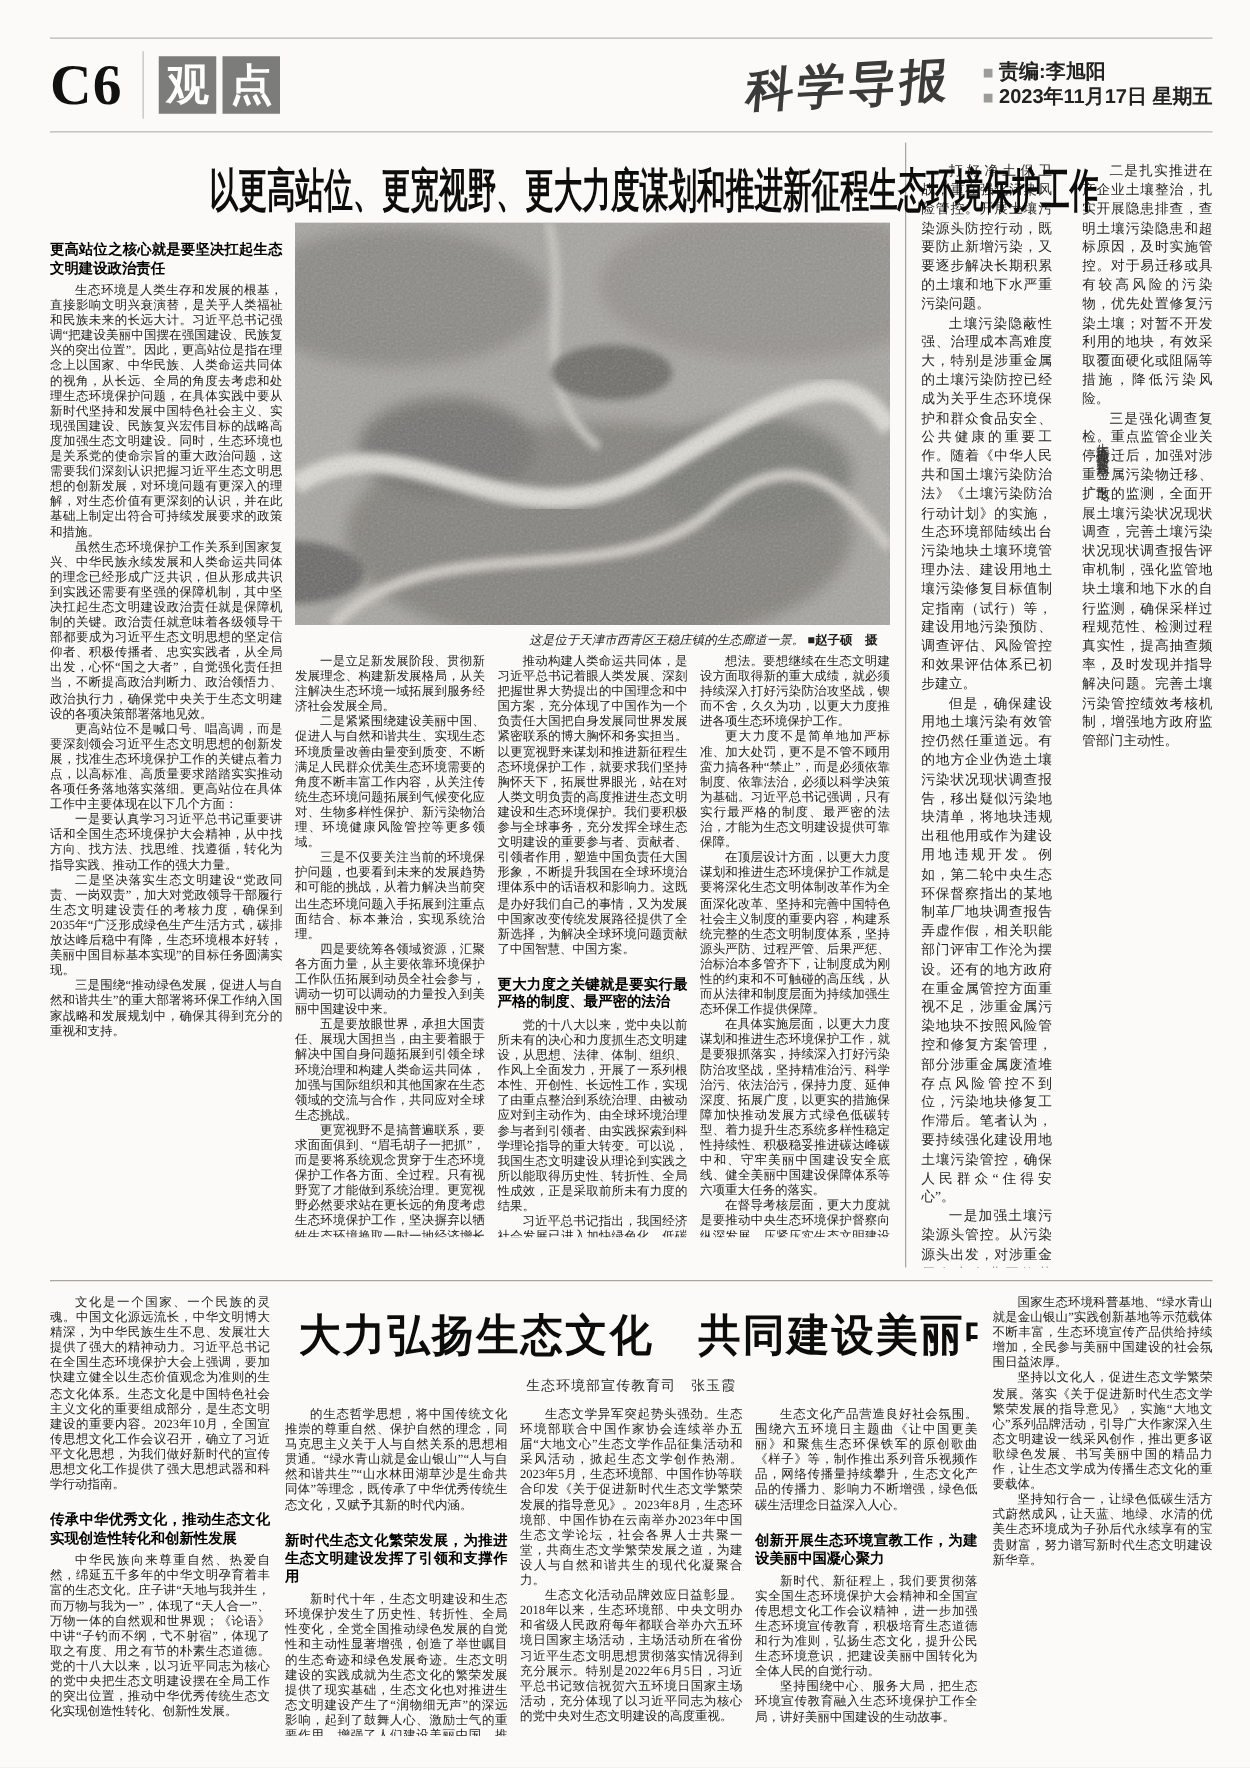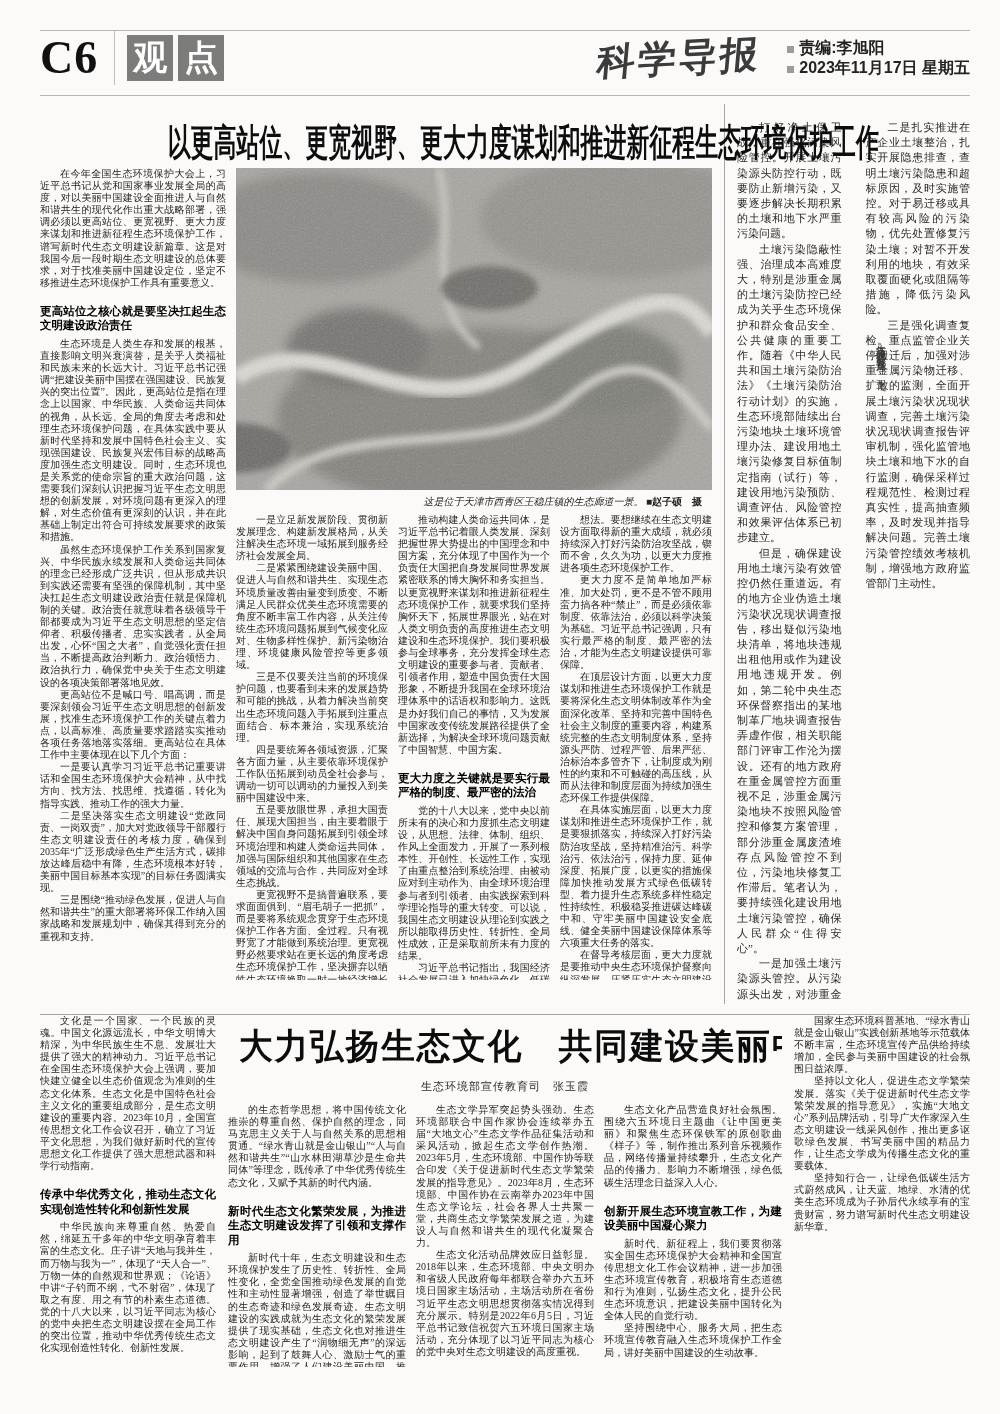--- a/index.html
+++ b/index.html
@@ -1,19 +1,19 @@
 <!DOCTYPE html>
 <html><head>
 <meta charset="utf-8">
 <style>
   html,body{margin:0;padding:0;background:#e9e7e2;}
   .page{position:relative;width:1000px;height:1414px;margin:0 auto;background:#fbfaf8;color:#1b1b1b;
         font-family:"Liberation Serif","DejaVu Serif",serif;overflow:hidden;}
   
-  .header{margin:30px 30px 0 40px;border-top:1px solid #b9b6b0;display:flex;align-items:center;}
+  .header{margin:30px 30px 0 40px;border-top:1px solid #b9b6b0;padding-top:10px;display:flex;align-items:center;}
   .pageno{font-family:"Liberation Serif",serif;font-weight:bold;font-size:46px;letter-spacing:1px;color:#111;line-height:1;}
   .hvline{width:1px;height:54px;background:#c2bfb9;margin:0 12px 0 16px;}
   .secbox{width:46px;height:46px;background:#7c7c7a;color:#fff;font-family:"Liberation Sans",sans-serif;
           font-weight:bold;font-size:34px;display:flex;align-items:center;justify-content:center;margin-right:5px;}
   .hspacer{flex:1;}
   .masthead{font-family:"Liberation Serif",serif;font-weight:bold;font-size:38px;color:#3b3b3b;
             transform:rotate(-3deg) skewX(-8deg);letter-spacing:3px;margin-right:26px;}
   .edblock{font-family:"Liberation Sans",sans-serif;font-size:16px;color:#222;line-height:20px;font-weight:bold;}
   .bullet{display:inline-block;width:7px;height:7px;background:#9b9b98;margin-right:5px;}
   .hrule{margin:10px 30px 0 40px;border-top:1px solid #b9b6b0;}
@@ -40,21 +40,21 @@
   .sidegrid{display:grid;grid-template-columns:1fr 1fr;column-gap:24px;height:884px;overflow:hidden;}
   .side-col{font-size:11px;line-height:15.2px;color:#262626;overflow:hidden;}
   .side-col .para{text-indent:2em;}
   .sideBwrap{display:flex;flex-direction:row;height:884px;overflow:hidden;}
   .vpanel{background:#ecebe7;height:452px;position:relative;margin-bottom:12px;flex:none;}
   .vheadline{position:absolute;top:14px;right:6px;writing-mode:vertical-rl;font-family:"Liberation Sans",sans-serif;
              font-weight:bold;font-size:25px;letter-spacing:6px;color:#141414;}
   .vauthor{position:absolute;top:216px;left:8px;writing-mode:vertical-rl;font-size:10px;letter-spacing:2px;color:#333;}
   .vauthor .name{margin-top:16px;}
   
-  .bottomwrap{margin:10px 30px 0 40px;border-top:1px solid #a9a6a0;
+  .bottomwrap{margin:10px 30px 0 40px;border-top:1px solid #a9a6a0;padding-top:12px;
               display:grid;grid-template-columns:176px 1fr 176px;column-gap:12px;height:352px;overflow:hidden;}
   .bmid{display:flex;flex-direction:column;overflow:hidden;}
   .bheadline{font-family:"Liberation Serif",serif;font-weight:900;font-size:35px;letter-spacing:2px;color:#0c0c0c;
              text-align:center;margin-top:8px;white-space:nowrap;transform:scaleX(.96);transform-origin:center;}
   .bbyline{text-align:center;font-size:11px;color:#2a2a2a;margin:9px 0 10px;letter-spacing:1px;}
   .bcols{display:grid;grid-template-columns:1fr 1fr 1fr;column-gap:10px;flex:1;overflow:hidden;}
 </style>
 </head>
 <body>
 
@@ -72,21 +72,20 @@
       <div><span class="bullet"></span><span>2023年11月17日  星期五</span></div>
     </div>
   </div>
   <div class="hrule"></div>
 
   <div class="mainwrap">
     <div class="mainleft">
       <div class="headline">以更高站位、更宽视野、更大力度谋划和推进新征程生态环境保护工作</div>
       <div class="main-body">
         <div class="article-col col1">
-            <p class="para">在今年全国生态环境保护大会上，习近平总书记从党和国家事业发展全局的高度，对以美丽中国建设全面推进人与自然和谐共生的现代化作出重大战略部署，强调必须以更高站位、更宽视野、更大力度来谋划和推进新征程生态环境保护工作，谱写新时代生态文明建设新篇章。这是对我国今后一段时期生态文明建设的总体要求，对于找准美丽中国建设定位，坚定不移推进生态环境保护工作具有重要意义。</p>
             <div class="subhead">更高站位之核心就是要坚决扛起生态文明建设政治责任</div>
             <p class="para">生态环境是人类生存和发展的根基，直接影响文明兴衰演替，是关乎人类福祉和民族未来的长远大计。习近平总书记强调“把建设美丽中国摆在强国建设、民族复兴的突出位置”。因此，更高站位是指在理念上以国家、中华民族、人类命运共同体的视角，从长远、全局的角度去考虑和处理生态环境保护问题，在具体实践中要从新时代坚持和发展中国特色社会主义、实现强国建设、民族复兴宏伟目标的战略高度加强生态文明建设。同时，生态环境也是关系党的使命宗旨的重大政治问题，这需要我们深刻认识把握习近平生态文明思想的创新发展，对环境问题有更深入的理解，对生态价值有更深刻的认识，并在此基础上制定出符合可持续发展要求的政策和措施。</p>
             <p class="para">虽然生态环境保护工作关系到国家复兴、中华民族永续发展和人类命运共同体的理念已经形成广泛共识，但从形成共识到实践还需要有坚强的保障机制，其中坚决扛起生态文明建设政治责任就是保障机制的关键。政治责任就意味着各级领导干部都要成为习近平生态文明思想的坚定信仰者、积极传播者、忠实实践者，从全局出发，心怀“国之大者”，自觉强化责任担当，不断提高政治判断力、政治领悟力、政治执行力，确保党中央关于生态文明建设的各项决策部署落地见效。</p>
             <p class="para">更高站位不是喊口号、唱高调，而是要深刻领会习近平生态文明思想的创新发展，找准生态环境保护工作的关键点着力点，以高标准、高质量要求踏踏实实推动各项任务落地落实落细。更高站位在具体工作中主要体现在以下几个方面：</p>
             <p class="para">一是要认真学习习近平总书记重要讲话和全国生态环境保护大会精神，从中找方向、找方法、找思维、找遵循，转化为指导实践、推动工作的强大力量。</p>
             <p class="para">二是坚决落实生态文明建设“党政同责、一岗双责”，加大对党政领导干部履行生态文明建设责任的考核力度，确保到2035年“广泛形成绿色生产生活方式，碳排放达峰后稳中有降，生态环境根本好转，美丽中国目标基本实现”的目标任务圆满实现。</p>
             <p class="para">三是围绕“推动绿色发展，促进人与自然和谐共生”的重大部署将环保工作纳入国家战略和发展规划中，确保其得到充分的重视和支持。</p>
           </div>
         <div class="photo">
           <svg viewBox="0 0 470 322" preserveAspectRatio="none">

